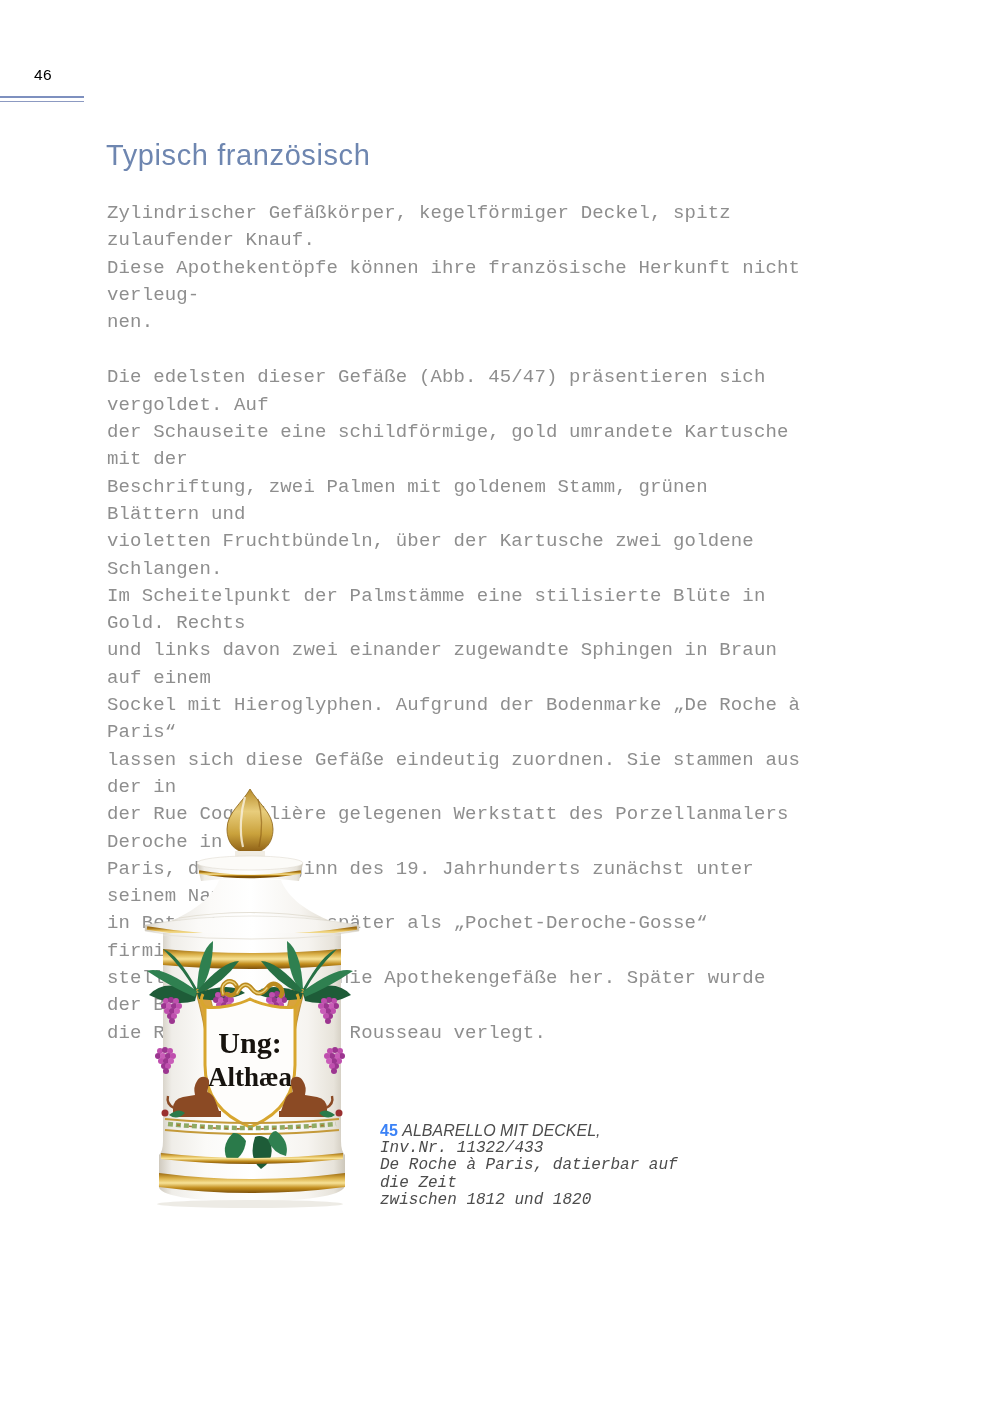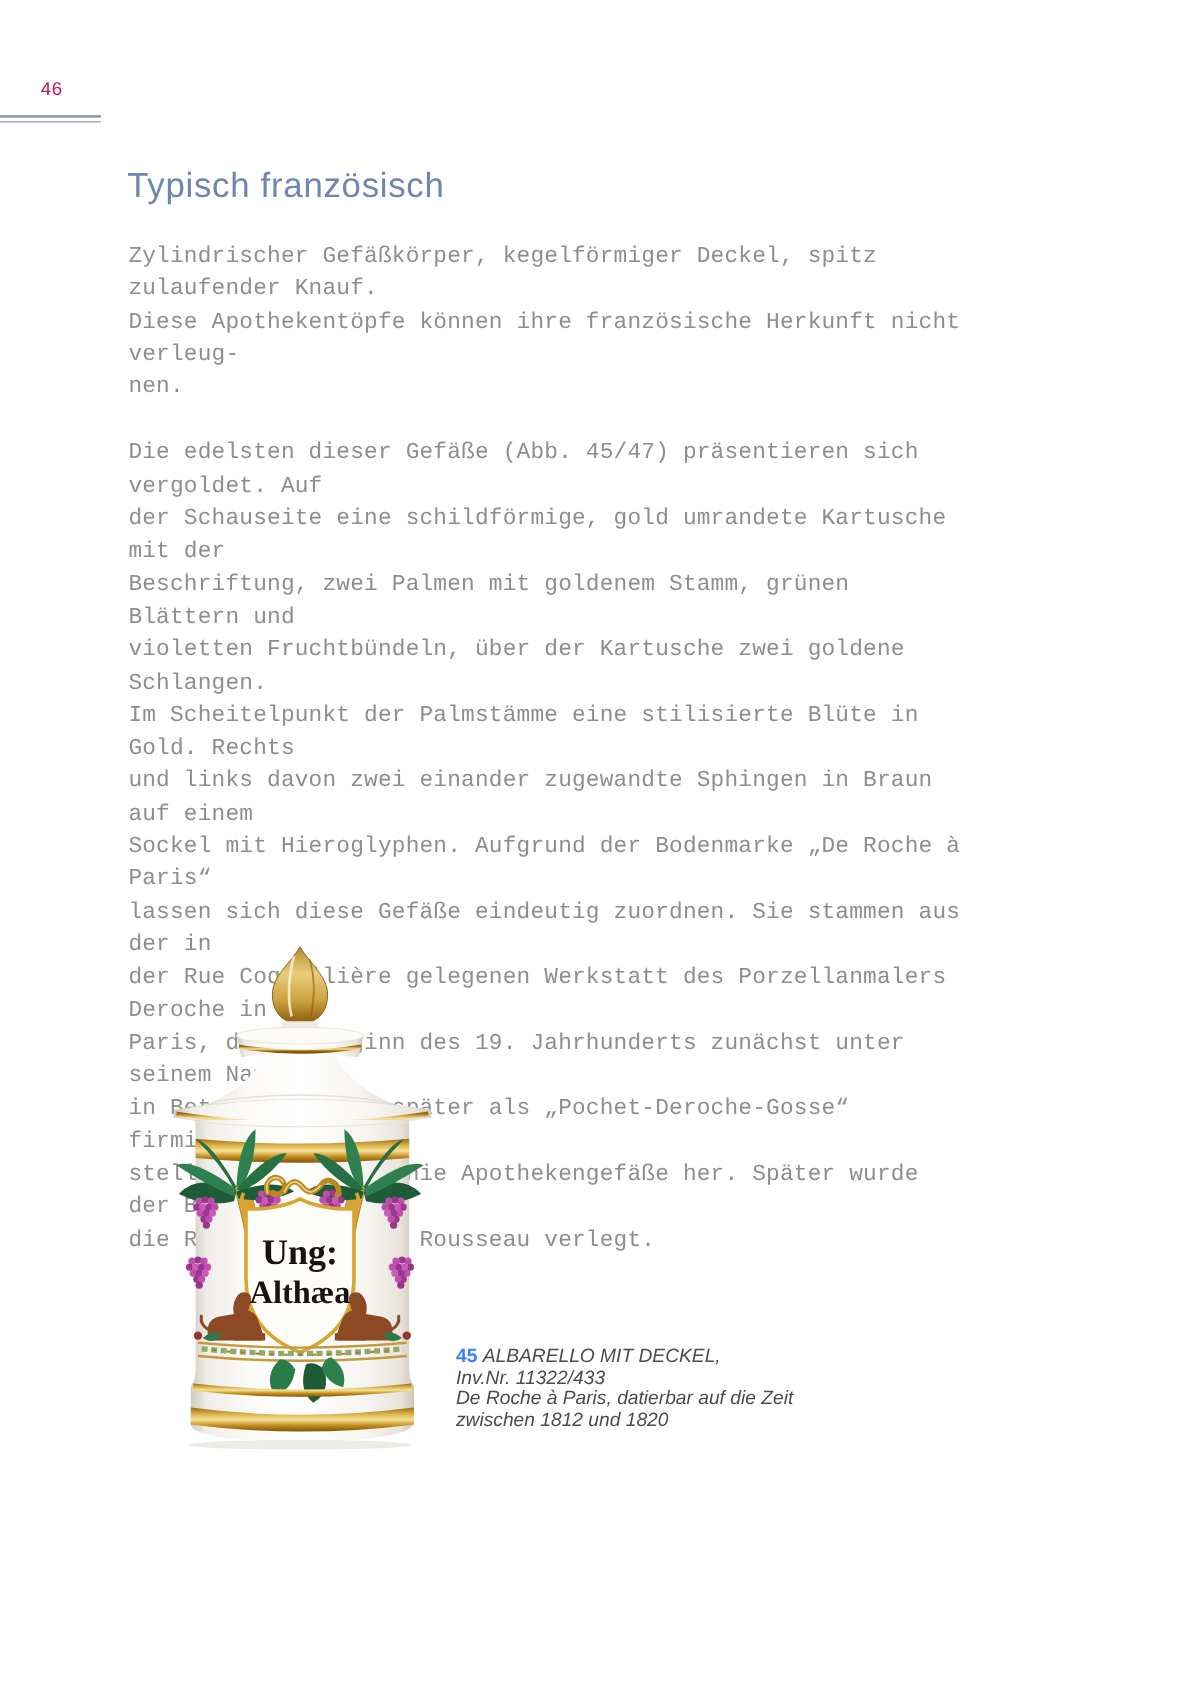--- a/index.html
+++ b/index.html
@@ -6,21 +6,21 @@
   body{
     width:1000px;height:1411px;
     background:#ffffff;
     font-family:"Liberation Sans",sans-serif;
     position:relative;
     overflow:hidden;
   }
   .page-number{
     position:absolute;left:34px;top:66px;
     font-size:15.5px;letter-spacing:.5px;
-    color:#be185d;font-weight:400;
+    color:#000000;font-weight:400;
   }
   .double-rule{
     position:absolute;left:0;top:96px;width:84px;height:3px;
     border-top:2.5px solid #7e90bf;
     border-bottom:1.5px solid #8c9ac2;
   }
   .heading{
     position:absolute;left:106px;top:138px;margin:0;
     font-size:29px;font-weight:300;letter-spacing:.6px;
     color:#6e86b0;line-height:1.2;text-align:right;
@@ -37,21 +37,21 @@
   .caption{
     position:absolute;left:380px;top:1122px;width:310px;
     font-size:16px;line-height:17.5px;color:#4c4c4c;
   }
   .caption .cap-num{
     color:#3b82f6;font-weight:bold;font-style:normal;
   }
   .caption .cap-title,.caption .cap-rest{
     font-style:italic;
   }
-  .caption .cap-rest{white-space:pre-line;}
+  .caption .cap-rest{white-space:pre-line;font-family:Liberation Mono, monospace;}
   .shield-text{
     font-family:"Liberation Serif",serif;font-weight:bold;fill:#17130e;
   }
 </style>
 </head>
 <body>
 
 <div class="page-number">46</div>
 <div class="double-rule"></div>
 

